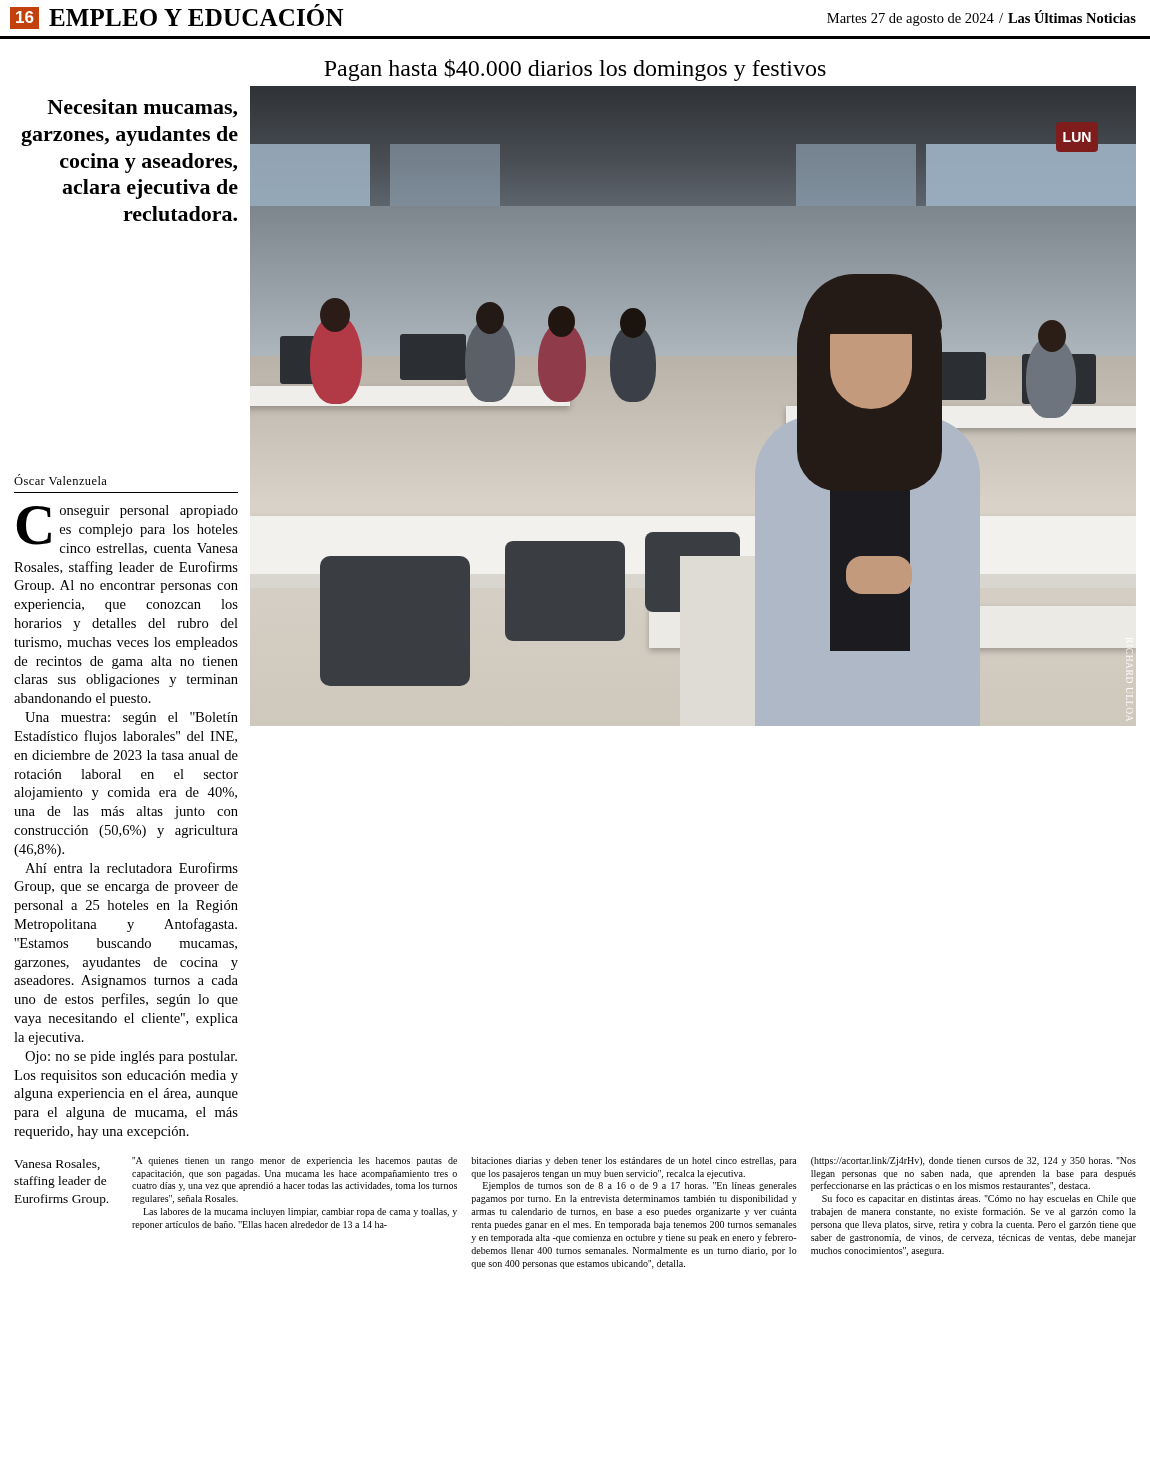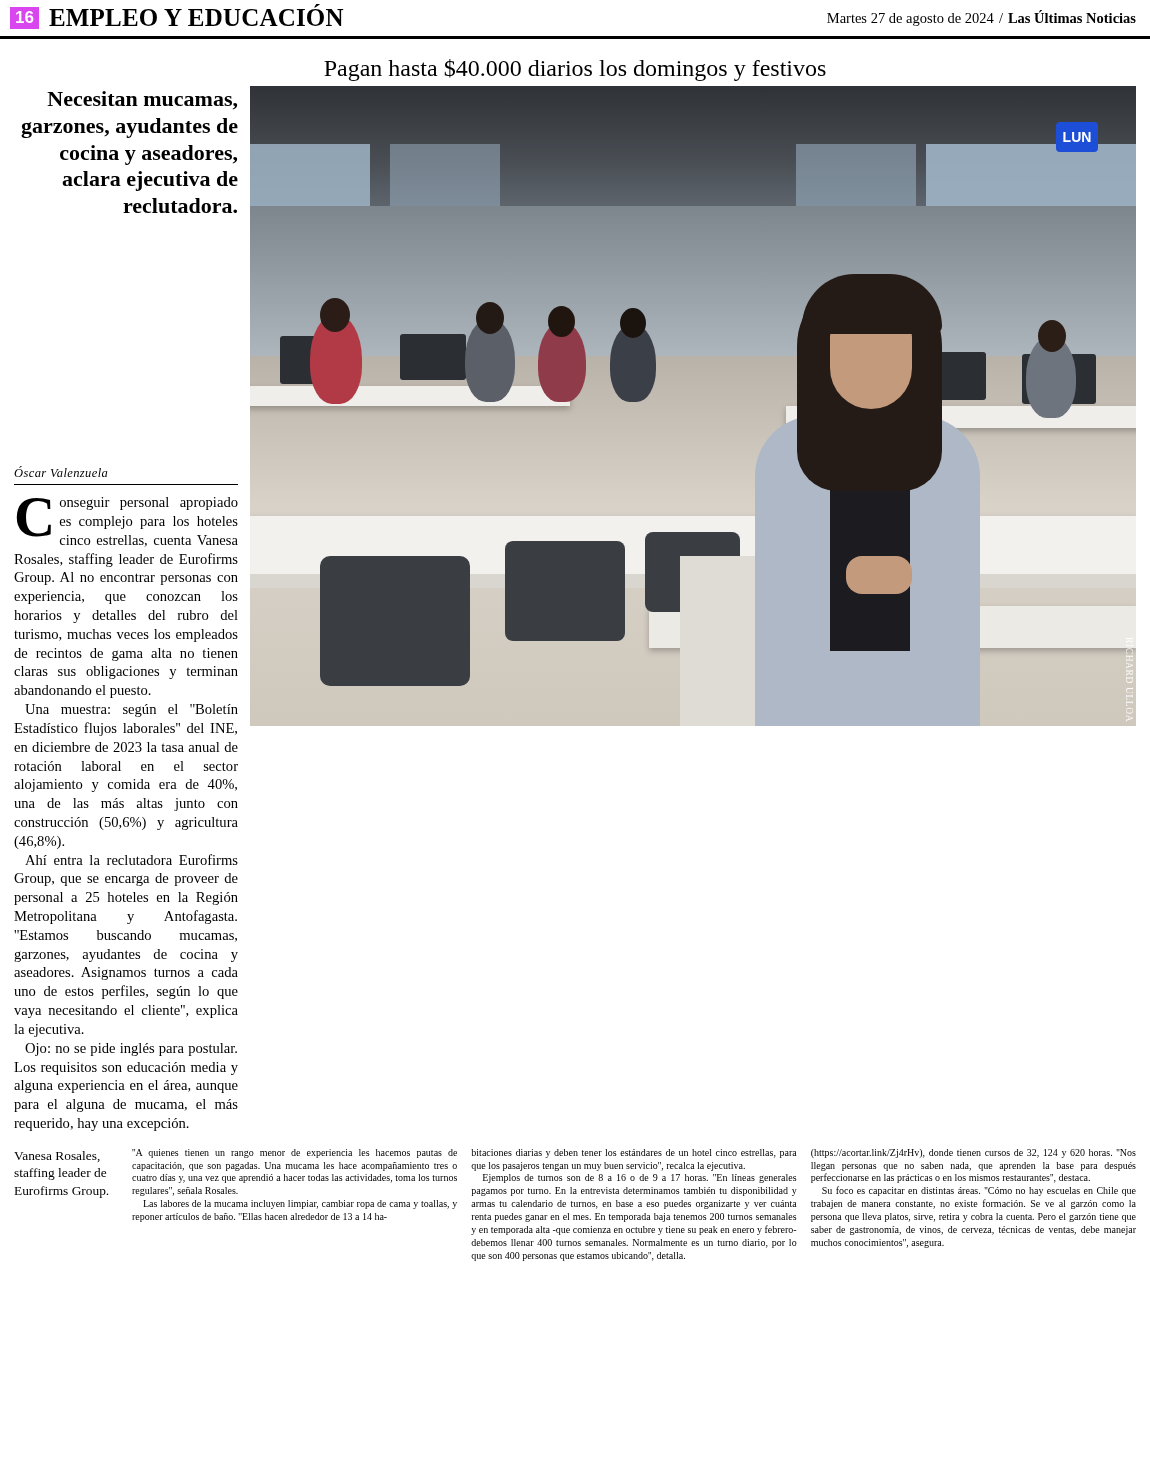--- a/index.html
+++ b/index.html
@@ -12,21 +12,21 @@
   .page{width:1150px;position:relative;padding:0;box-sizing:border-box;}
 
   
   .masthead{
     display:flex;align-items:center;
     padding:4px 14px 4px 10px;
     border-bottom:3px solid #000;
     position:relative;
   }
   .page-num{
-    background:#d946ef;color:#fff;
+    background:#c2410c;color:#fff;
     font-family:"Liberation Sans", sans-serif;
     font-weight:bold;font-size:17px;
     padding:2px 5px 3px 5px;line-height:1;
     margin-right:10px;
   }
   .section-name{
     font-family:"Liberation Serif", serif;
     font-weight:bold;font-size:25px;
     letter-spacing:.2px;
   }
@@ -60,29 +60,29 @@
     gap:12px;
   }
   .left-col{width:224px;flex:0 0 224px;}
   .photo-col{flex:1;position:relative;}
 
   .bajada{
     text-align:right;
     font-weight:bold;
     font-size:22px;
     line-height:1.22;
+    margin-top:8px;
     margin-bottom:22px;
   }
   .byline{
     font-size:12.5px;
     letter-spacing:.4px;
     border-bottom:1px solid #000;
     padding-bottom:3px;
     margin-top:246px;
-    font-style:italic;
   }
 
   .body-text{
     font-size:14.6px;
     line-height:1.29;
     text-align:justify;
     hyphens:auto;
     margin-top:8px;
   }
   .body-text p{margin:0;text-indent:11px;}
@@ -110,21 +110,21 @@
     color:#fff;
     font-size:9.5px;
     letter-spacing:.6px;
     writing-mode:vertical-rl;
     opacity:.92;
   }
   .lun-badge{
     position:absolute;
     top:36px;right:38px;
     width:42px;height:30px;
-    background:#1d4ed8;
+    background:#7f1d1d;
     color:#fff;
     font-family:"Liberation Sans", sans-serif;
     font-weight:bold;
     font-size:14px;
     display:flex;align-items:center;justify-content:center;
     border-radius:4px;
   }
   
   .scene{position:absolute;inset:0;}
   .ceiling{position:absolute;left:0;top:0;width:100%;height:120px;
@@ -258,19 +258,19 @@
       <p>Las labores de la mucama incluyen limpiar, cambiar ropa de cama y toallas, y reponer artículos de baño. ''Ellas hacen alrededor de 13 a 14 ha-</p>
     </div>
 
     <div class="col">
       <p class="noind">bitaciones diarias y deben tener los estándares de un hotel cinco estrellas, para que los pasajeros tengan un muy buen servicio'', recalca la ejecutiva.</p>
       <p>Ejemplos de turnos son de 8 a 16 o de 9 a 17 horas. ''En líneas generales pagamos por turno. En la entrevista determinamos también tu disponibilidad y armas tu calendario de turnos, en base a eso puedes organizarte y ver cuánta renta puedes ganar en el mes. En temporada baja tenemos 200 turnos semanales y en temporada alta -que comienza en octubre y tiene su peak en enero y febrero- debemos llenar 400 turnos semanales. Normalmente es un turno diario, por lo que son 400 personas que estamos ubicando'', detalla.</p>
 
     </div>
 
     <div class="col">
-      <p class="noind">(https://acortar.link/Zj4rHv), donde tienen cursos de 32, 124 y 620 horas. ''Nos llegan personas que no saben nada, que aprenden la base para después perfeccionarse en las prácticas o en los mismos restaurantes'', destaca.</p>
+      <p class="noind">(https://acortar.link/Zj4rHv), donde tienen cursos de 32, 124 y 350 horas. ''Nos llegan personas que no saben nada, que aprenden la base para después perfeccionarse en las prácticas o en los mismos restaurantes'', destaca.</p>
       <p>Su foco es capacitar en distintas áreas. ''Cómo no hay escuelas en Chile que trabajen de manera constante, no existe formación. Se ve al garzón como la persona que lleva platos, sirve, retira y cobra la cuenta. Pero el garzón tiene que saber de gastronomía, de vinos, de cerveza, técnicas de ventas, debe manejar muchos conocimientos'', asegura.</p>
 
     </div>
   </div>
 
 </div>
 
 </body></html>

